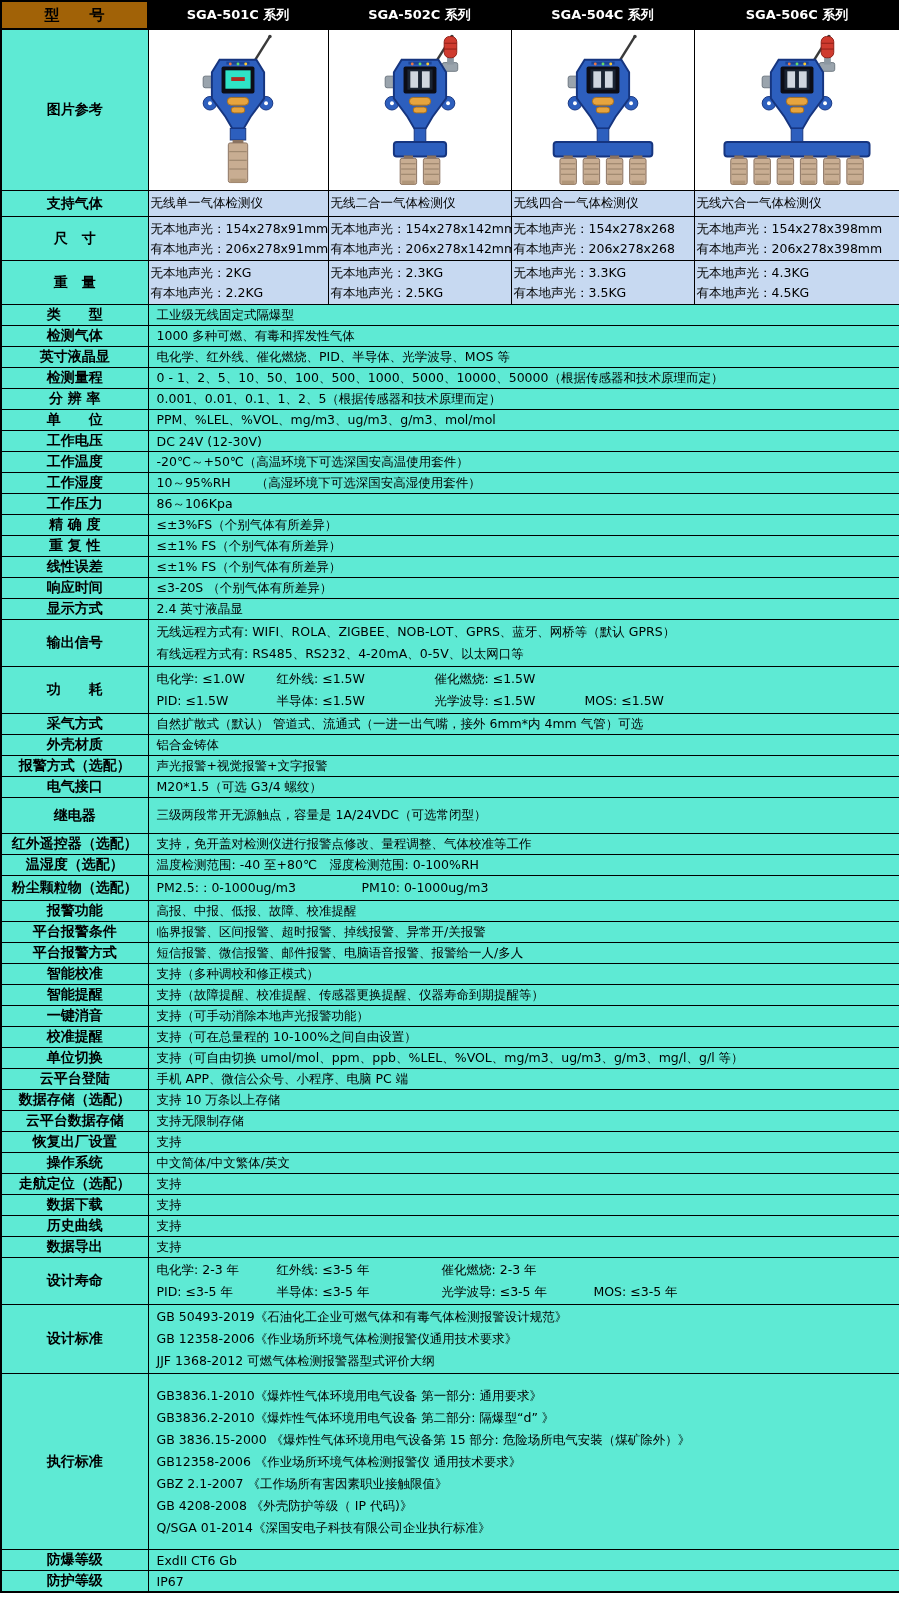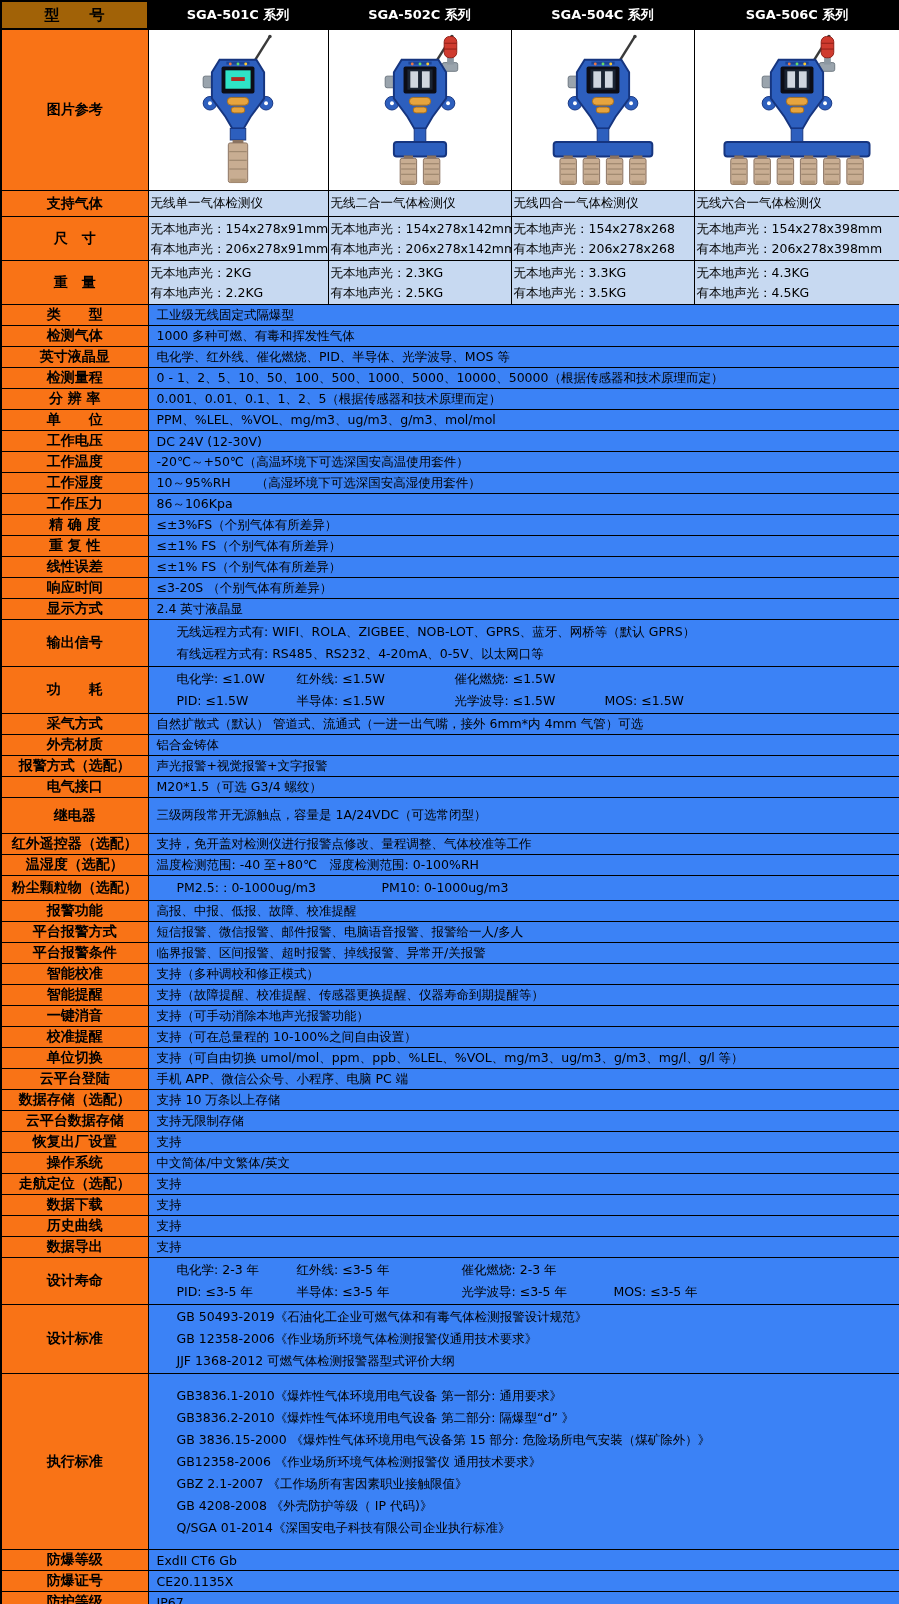--- a/index.html
+++ b/index.html
@@ -1,26 +1,26 @@
 <!DOCTYPE html>
 <html><head>
 <meta charset="utf-8">
 <style>
   html,body{margin:0;padding:0;background:#ffffff;}
   body{width:899px;font-family:"DejaVu Sans","Liberation Sans",sans-serif;color:#000;}
   table.spec{border-collapse:collapse;table-layout:fixed;width:899px;border:2px solid #000;}
   th,td{border:1px solid #000;overflow:hidden;}
   th.model{background:#000;color:#fff;font-size:13px;font-weight:bold;height:24px;text-align:center;border:2px solid #000;}
   th.corner{background:#a16207;color:#000;font-size:15px;font-weight:bold;text-align:center;border:2px solid #000;}
-  th.rowlabel{background:#f97316;color:#000;font-size:14px;font-weight:bold;padding:1px 2px;}
-  td.val{background:#3b82f6;font-size:12.5px;text-align:left;padding:1px 8px;}
+  th.rowlabel{background:#5eead4;color:#000;font-size:14px;font-weight:bold;padding:1px 2px;}
+  td.val{background:#5eead4;font-size:12.5px;text-align:left;padding:1px 8px;}
   td.cval{background:#C7D9F1;font-size:12.5px;padding:1px 2px;}
   td.imgcell{background:#ffffff;height:160px;padding:0;text-align:center;vertical-align:middle;}
   .imgwrap{width:100%;height:158px;display:flex;align-items:center;justify-content:center;}
-  .line{line-height:22px;white-space:nowrap;margin-left:20px;}
+  .line{line-height:22px;white-space:nowrap;}
   .pair{line-height:20px;white-space:nowrap;}
   .gitem{display:inline-block;white-space:nowrap;}
   tr.simple{height:21px;}
 </style>
 </head>
 <body>
 
 <table class="spec">
   <colgroup>
     <col style="width:147px">
@@ -381,26 +381,26 @@
         <th class="rowlabel">粉尘颗粒物（选配）</th>
         <td class="val" colspan="4">
           <div class="line"><span class="gitem" style="min-width: 205px;">PM2.5:：0-1000ug/m3</span><span class="gitem">PM10: 0-1000ug/m3</span></div>
         </td>
       </tr>
       <tr class="simple">
         <th class="rowlabel">报警功能</th>
         <td class="val" colspan="4">高报、中报、低报、故障、校准提醒</td>
       </tr>
       <tr class="simple">
+        <th class="rowlabel">平台报警条件</th>
+        <td class="val" colspan="4">临界报警、区间报警、超时报警、掉线报警、异常开/关报警</td>
+      </tr>
+      <tr class="simple">
         <th class="rowlabel">平台报警方式</th>
         <td class="val" colspan="4">短信报警、微信报警、邮件报警、电脑语音报警、报警给一人/多人</td>
-      </tr>
-      <tr class="simple">
-        <th class="rowlabel">平台报警条件</th>
-        <td class="val" colspan="4">临界报警、区间报警、超时报警、掉线报警、异常开/关报警</td>
       </tr>
       <tr class="simple">
         <th class="rowlabel">智能校准</th>
         <td class="val" colspan="4">支持（多种调校和修正模式）</td>
       </tr>
       <tr class="simple">
         <th class="rowlabel">智能提醒</th>
         <td class="val" colspan="4">支持（故障提醒、校准提醒、传感器更换提醒、仪器寿命到期提醒等）</td>
       </tr>
       <tr class="simple">
@@ -476,21 +476,17 @@
           <div class="line">GBZ 2.1-2007 《工作场所有害因素职业接触限值》</div>
           <div class="line">GB 4208-2008 《外壳防护等级（ IP 代码)》</div>
           <div class="line">Q/SGA 01-2014《深国安电子科技有限公司企业执行标准》</div>
         </td>
       </tr>
       <tr class="simple">
         <th class="rowlabel">防爆等级</th>
         <td class="val" colspan="4">ExdII CT6 Gb</td>
       </tr>
       <tr class="simple">
-        <th class="rowlabel">防爆证号</th>
-        <td class="val" colspan="4">CE20.1135X</td>
-      </tr>
-      <tr class="simple">
         <th class="rowlabel">防护等级</th>
         <td class="val" colspan="4">IP67</td>
       </tr>
     </tbody>
 </table>
 
 </body></html>

